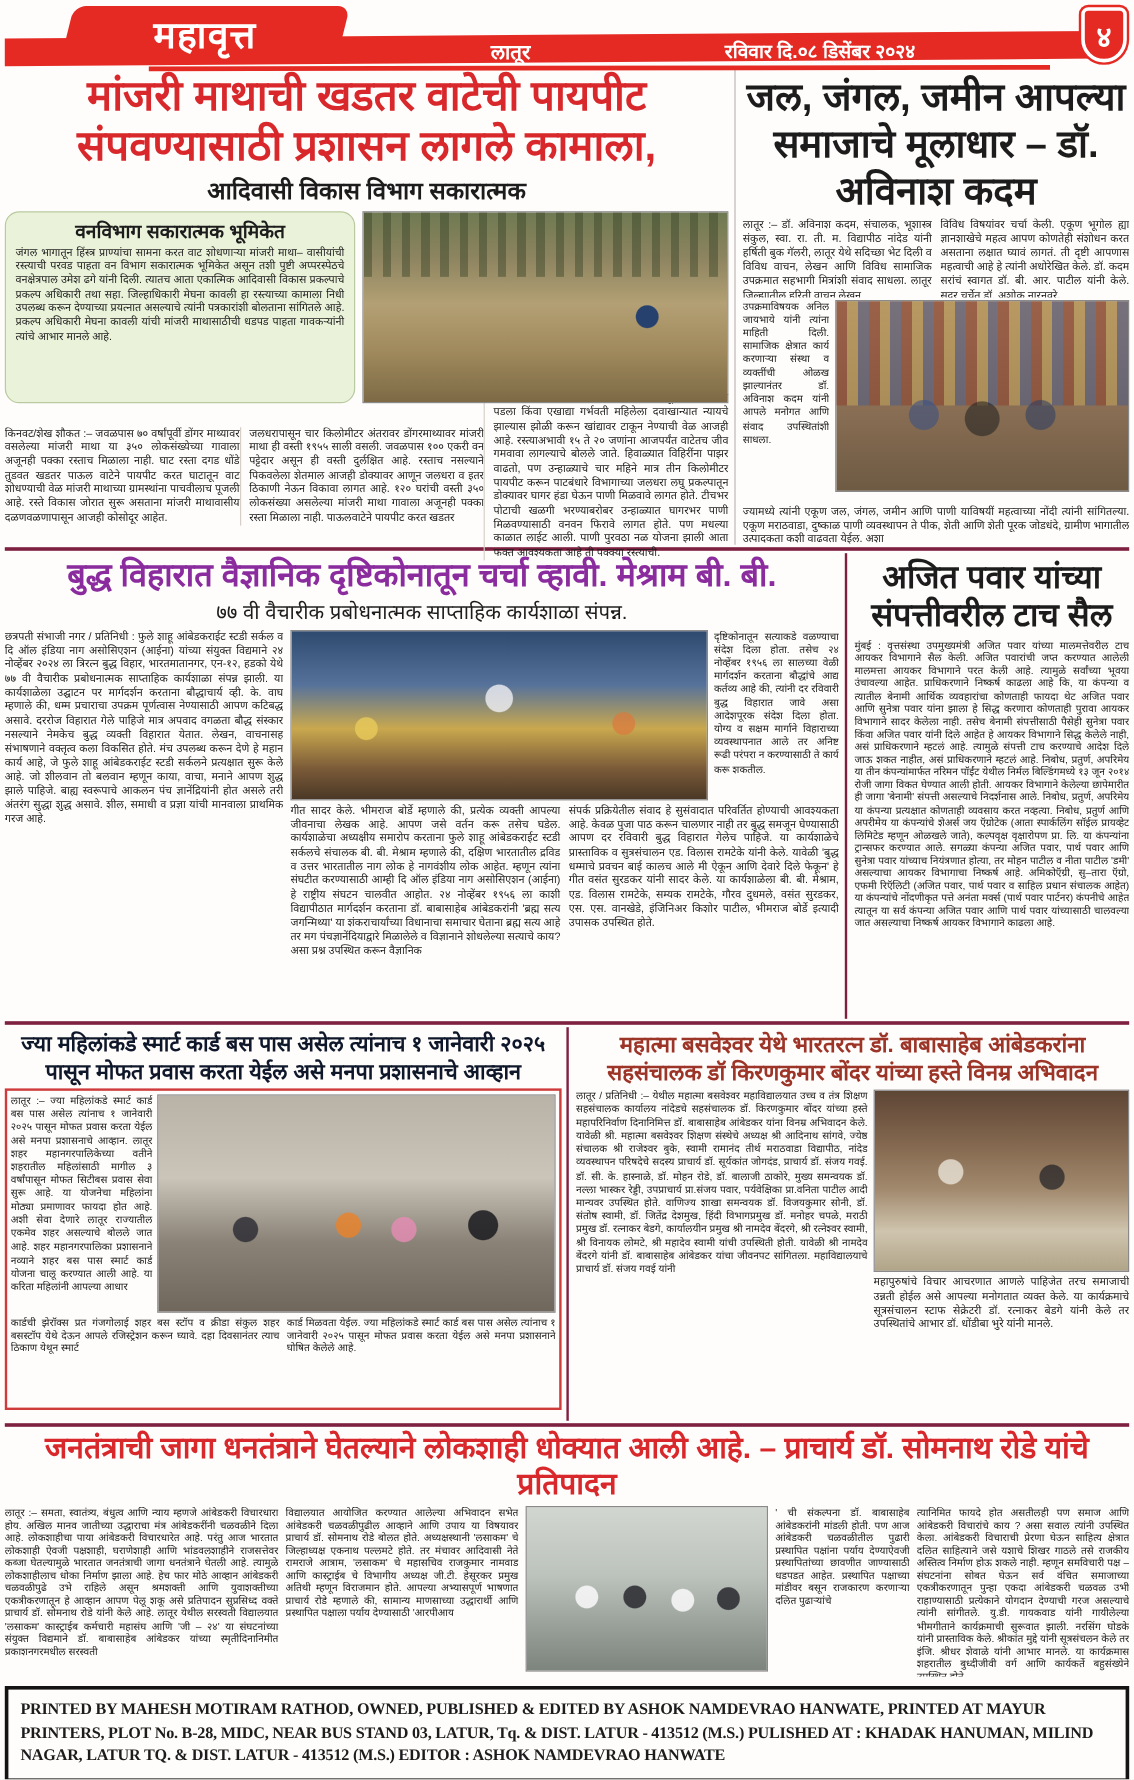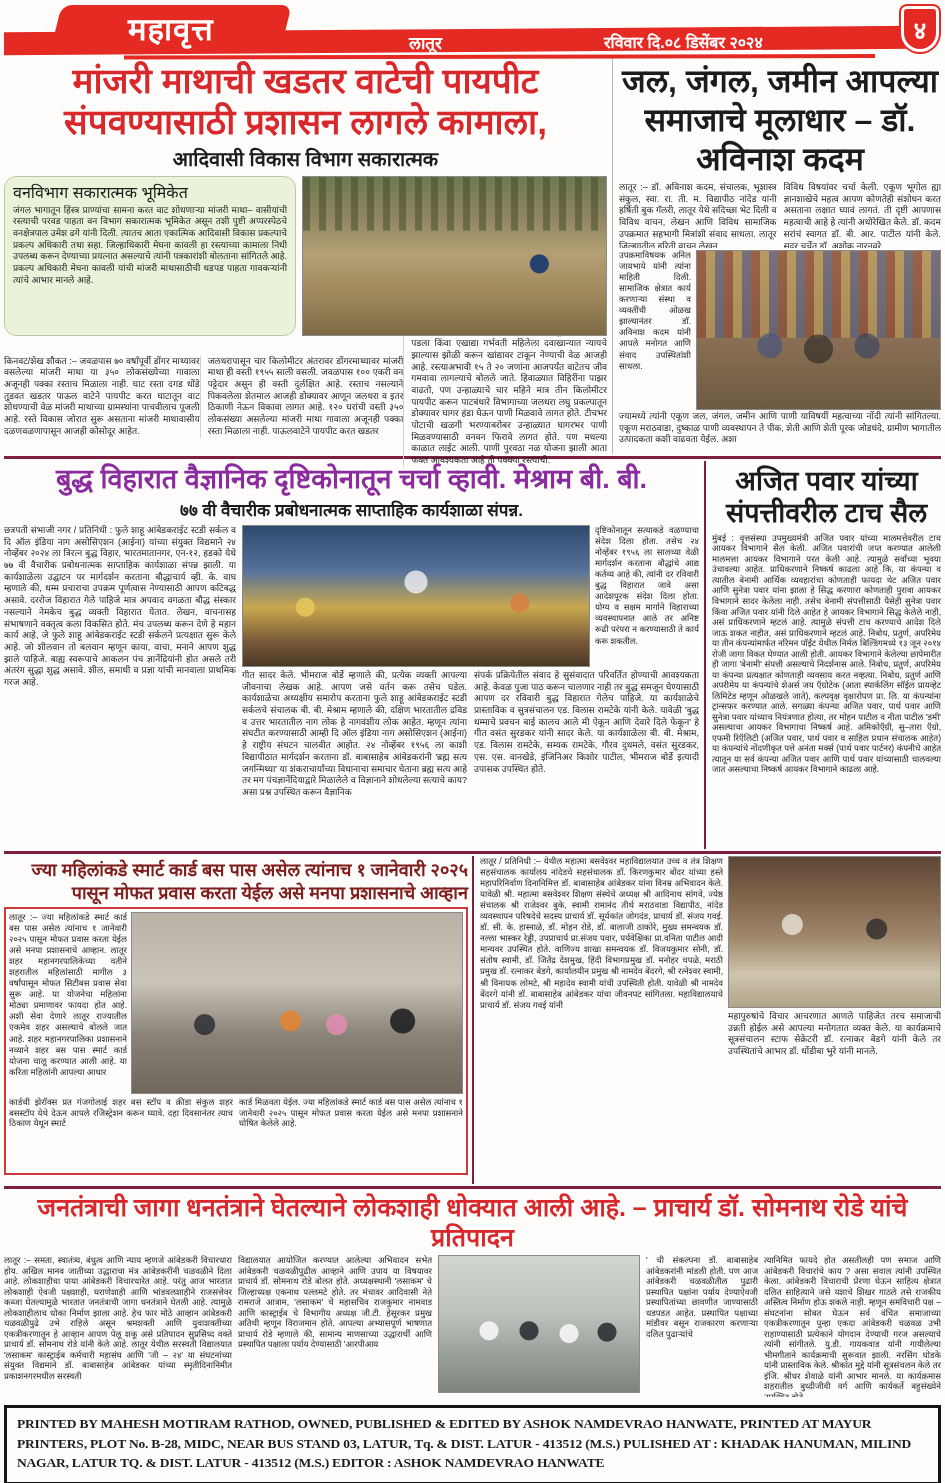--- a/index.html
+++ b/index.html
@@ -27,68 +27,68 @@
   .ph{position:relative;border:1px solid #8a8a8a;overflow:hidden;}
 
   
   .top{height:396px;display:flex;}
   .top-left{width:608px;padding-right:5px;}
   .top-right{flex:1;border-left:1px solid #c0b6b6;padding-left:6px;}
   .hl-main{color:#d8282c;font-size:35px;font-weight:bold;text-align:center;line-height:1.18;margin:2px 0 0;}
   .hl-sub{font-size:20px;font-weight:bold;text-align:center;margin:2px 0 4px;}
   .row1{display:flex;gap:6px;height:160px;}
   .green-box{width:292px;background:#eaf3da;border:1px solid #b9caa0;border-radius:12px;padding:4px 8px;overflow:hidden;}
-  .green-box h3{margin:0 0 2px;font-size:16px;font-weight:normal;text-align:left;}
+  .green-box h3{margin:0 0 2px;font-size:16px;font-weight:bold;text-align:center;}
   .ph-manjari{flex:1;background:
       radial-gradient(circle at 78% 55%, #27416e 0 9px, rgba(0,0,0,0) 10px),
       repeating-linear-gradient(90deg, rgba(55,66,38,.45) 0 7px, rgba(0,0,0,0) 7px 16px) 0 0/100% 34% no-repeat,
       linear-gradient(180deg,#6f7a52 0%,#8d8460 24%,#b3a074 48%,#a18b5e 72%,#7d6a45 100%);}
   .row2{display:flex;gap:0;height:114px;margin-top:4px;align-items:center;}
   .row2 .bt{flex:1;}
   .row2 .bt + .bt{border-left:1px solid #d6cfc7;padding-left:7px;}
   .hl-jal{font-size:32px;font-weight:bold;text-align:center;line-height:1.22;margin:4px 0 3px;}
   .jal-intro{display:flex;gap:7px;height:66px;}
   .jal-intro .bt{flex:1;}
   .jal-photo-row{display:flex;gap:5px;height:160px;margin-top:2px;}
   .jal-side{width:72px;font-size:8.5px;}
   .ph-books{flex:1;background:
       radial-gradient(circle at 50% 62%, rgba(30,30,30,.55) 0 14px, rgba(0,0,0,0) 15px),
       radial-gradient(circle at 30% 60%, rgba(60,80,130,.6) 0 12px, rgba(0,0,0,0) 13px),
       radial-gradient(circle at 70% 60%, rgba(40,60,100,.55) 0 12px, rgba(0,0,0,0) 13px),
       repeating-linear-gradient(90deg, rgba(140,60,40,.5) 0 9px, rgba(200,170,90,.5) 9px 18px, rgba(70,90,140,.5) 18px 27px) 0 0/100% 55% no-repeat,
       linear-gradient(180deg,#a9886a 0%,#8a6f55 55%,#6e5a43 100%);}
-  .jal-below{display:flex;gap:7px;height:88px;margin-top:1px;}
+  .jal-below{display:flex;gap:7px;height:88px;margin-top:11px;}
   .jal-below .bt{flex:1;}
 
   
   .mid{height:388px;display:flex;}
   .mid-left{width:700px;padding-right:5px;}
   .mid-right{flex:1;border-left:2px solid #7e2040;padding-left:6px;}
   .hl-buddha{color:#8a2b9e;font-size:27px;font-weight:bold;text-align:center;margin:3px 0 0;line-height:1.15;}
-  .hl-buddha-sub{font-size:17px;font-weight:bold;text-align:center;margin:3px 0 4px;}
+  .hl-buddha-sub{font-size:17px;font-weight:normal;text-align:center;margin:3px 0 4px;}
   .buddha-body{display:flex;gap:6px;height:306px;}
   .buddha-c1{width:232px;}
   .buddha-mid{flex:1;display:flex;flex-direction:column;}
   .buddha-photo-row{display:flex;gap:5px;height:142px;}
   .ph-buddha{flex:1;background:
       radial-gradient(circle at 18% 58%, rgba(230,200,90,.85) 0 9px, rgba(0,0,0,0) 10px),
       radial-gradient(circle at 50% 40%, rgba(240,240,245,.8) 0 11px, rgba(0,0,0,0) 12px),
       radial-gradient(circle at 80% 55%, rgba(220,120,60,.7) 0 9px, rgba(0,0,0,0) 10px),
       linear-gradient(180deg,#2e4a6e 0%,#56729b 32%,#c9a84e 58%,#7a5a38 82%,#4a3826 100%);}
   .buddha-side{width:104px;font-size:8.5px;}
   .buddha-two{display:flex;gap:7px;flex:1;margin-top:3px;}
   .buddha-two .bt{flex:1;}
   .hl-ajit{font-size:27px;font-weight:bold;text-align:center;line-height:1.2;margin:4px 0 3px;}
   .ajit-body{height:300px;}
 
   
   .lower{height:328px;display:flex;}
   .lower-left{width:468px;padding-right:4px;}
   .lower-right{flex:1;border-left:2px solid #7e2040;padding-left:6px;}
-  .hl-smart{color:#7f1d1d;font-size:18px;font-weight:bold;text-align:right;line-height:1.25;margin:3px 0 3px;}
+  .hl-smart{color:#0f172a;font-size:18px;font-weight:bold;text-align:center;line-height:1.25;margin:3px 0 3px;}
   .smart-box{border:2px solid #cf3a3a;padding:3px;height:268px;}
   .smart-row1{display:flex;gap:4px;height:182px;}
   .smart-c1{width:118px;font-size:8.5px;}
   .ph-bus{flex:1;background:
       radial-gradient(circle at 22% 62%, rgba(40,40,48,.8) 0 10px, rgba(0,0,0,0) 11px),
       radial-gradient(circle at 48% 60%, rgba(235,130,40,.8) 0 10px, rgba(0,0,0,0) 11px),
       radial-gradient(circle at 62% 62%, rgba(230,140,180,.8) 0 10px, rgba(0,0,0,0) 11px),
       radial-gradient(circle at 82% 60%, rgba(25,25,30,.85) 0 12px, rgba(0,0,0,0) 13px),
       linear-gradient(180deg,#b9b2a6 0%,#cac4b9 38%,#8a8276 68%,#6f675c 100%);}
   .smart-row2{display:flex;gap:6px;height:74px;margin-top:3px;}
@@ -212,20 +212,21 @@
         </div>
         <div class="smart-row2">
 
           <div class="bt sm">कार्डची झेरॉक्स प्रत गंजगोलाई शहर बस स्टॉप व क्रीडा संकुल शहर बसस्टॉप येथे देऊन आपले रजिस्ट्रेशन करून घ्यावे. दहा दिवसानंतर त्याच ठिकाण येथून स्मार्ट</div>
           <div class="bt sm">कार्ड मिळवता येईल. ज्या महिलांकडे स्मार्ट कार्ड बस पास असेल त्यांनाच १ जानेवारी २०२५ पासून मोफत प्रवास करता येईल असे मनपा प्रशासनाने घोषित केलेले आहे.</div>
         </div>
       </div>
     </div>
 
     <div class="lower-right">
+      <h1 class="hl-basv">महात्मा बसवेश्वर येथे भारतरत्न डॉ. बाबासाहेब आंबेडकरांना सहसंचालक डॉ किरणकुमार बोंदर यांच्या हस्ते विनम्र अभिवादन</h1>
       <div class="basv-body">
         <div class="bt basv-c1">लातूर / प्रतिनिधी :– येथील महात्मा बसवेश्वर महाविद्यालयात उच्च व तंत्र शिक्षण सहसंचालक कार्यालय नांदेडचे सहसंचालक डॉ. किरणकुमार बोंदर यांच्या हस्ते महापरिनिर्वाण दिनानिमित्त डॉ. बाबासाहेब आंबेडकर यांना विनम्र अभिवादन केले. यावेळी श्री. महात्मा बसवेश्वर शिक्षण संस्थेचे अध्यक्ष श्री आदिनाथ सांगवे, ज्येष्ठ संचालक श्री राजेश्वर बुके, स्वामी रामानंद तीर्थ मराठवाडा विद्यापीठ, नांदेड व्यवस्थापन परिषदेचे सदस्य प्राचार्य डॉ. सूर्यकांत जोगदंड, प्राचार्य डॉ. संजय गवई. डॉ. सी. के. हास्नाळे, डॉ. मोहन रोडे, डॉ. बालाजी ठाकोरे, मुख्य समन्वयक डॉ. नल्ला भास्कर रेड्डी, उपप्राचार्य प्रा.संजय पवार, पर्यवेक्षिका प्रा.वनिता पाटील आदी मान्यवर उपस्थित होते. वाणिज्य शाखा समन्वयक डॉ. विजयकुमार सोनी, डॉ. संतोष स्वामी, डॉ. जितेंद्र देशमुख, हिंदी विभागप्रमुख डॉ. मनोहर चपळे, मराठी प्रमुख डॉ. रत्नाकर बेडगे, कार्यालयीन प्रमुख श्री नामदेव बेंदरगे, श्री रत्नेश्वर स्वामी, श्री विनायक लोमटे, श्री महादेव स्वामी यांची उपस्थिती होती. यावेळी श्री नामदेव बेंदरगे यांनी डॉ. बाबासाहेब आंबेडकर यांचा जीवनपट सांगितला. महाविद्यालयाचे प्राचार्य डॉ. संजय गवई यांनी</div>
         <div class="basv-right">
           <div class="ph ph-office"></div>
           <div class="bt basv-caption">महापुरुषांचे विचार आचरणात आणले पाहिजेत तरच समाजाची उन्नती होईल असे आपल्या मनोगतात व्यक्त केले. या कार्यक्रमाचे सूत्रसंचालन स्टाफ सेक्रेटरी डॉ. रत्नाकर बेडगे यांनी केले तर उपस्थितांचे आभार डॉ. धोंडीबा भुरे यांनी मानले.</div>
         </div>
       </div>
     </div>
   </section>
 

